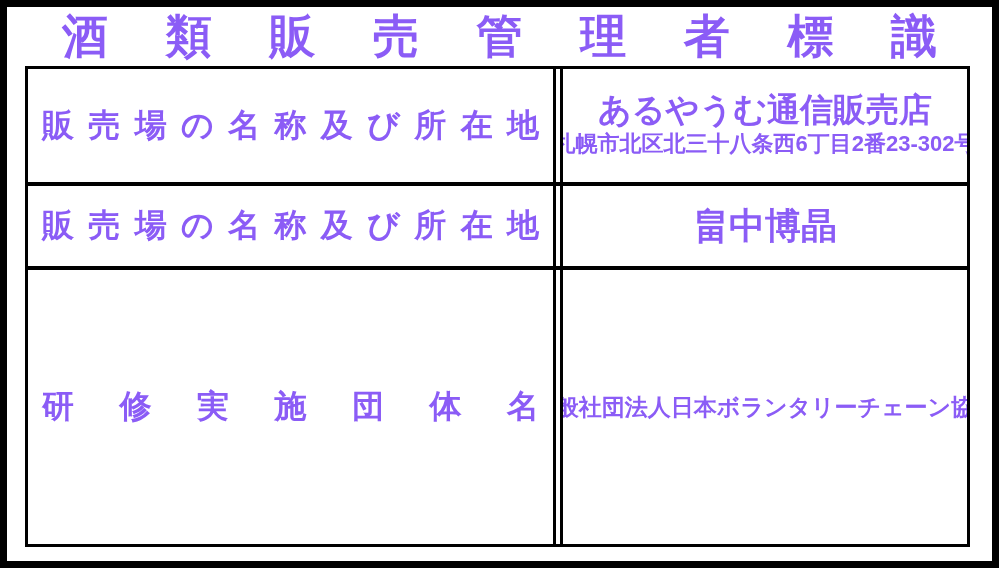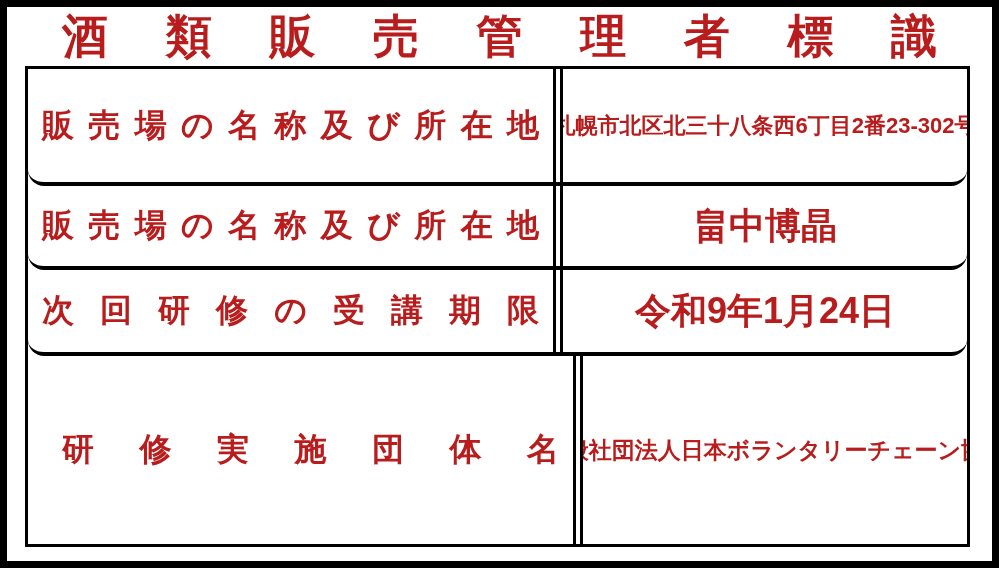--- a/index.html
+++ b/index.html
@@ -7,21 +7,21 @@
     width: 999px; height: 568px;
     background: #ffffff;
     font-family: "Liberation Sans", "DejaVu Sans", sans-serif;
     overflow: hidden;
   }
   .sign {
     position: relative;
     width: 999px; height: 568px;
     background: #ffffff;
     border: 7px solid #000000;
-    color: #b91c1c;
+    color: #8b5cf6;
     font-weight: bold;
   }
   
   .title {
     position: absolute;
     left: 0; right: 0; top: 0;
     height: 59px;
     padding: 0 55px;
     font-size: 46px;
     line-height: 58px;
@@ -36,23 +36,22 @@
     left: 18px; right: 22px; top: 59px; bottom: 14px;
     border: 3px solid #000000;
     display: flex;
     flex-direction: column;
   }
   .row {
     display: grid;
     grid-template-columns: 528px 4px 1fr;
     border-bottom: 4px solid #000000;
     flex: 0 0 auto;
-    border-radius: 16px;
   }
-  .row:last-child { border-bottom: none; flex: 1 1 auto; margin-left: 20px; }
+  .row:last-child { border-bottom: none; flex: 1 1 auto; }
   .row-1 { height: 117px; }
   .row-2 { height: 84px; }
   .row-3 { height: 86px; }
   .row-4 { height: 86px; }
   .cell-label {
     border-right: 3px solid #000000;
     display: flex;
     align-items: center;
     padding: 0 14px;
   }
@@ -91,44 +90,36 @@
   <div class="title">酒類販売管理者標識</div>
 
   <div class="table">
 
     <div class="row row-1">
       <div class="cell-label">
         <span class="label-text">販売場の名称及び所在地</span>
       </div>
       <div class="divider-gap"></div>
       <div class="cell-value">
+        <span class="value-main">あるやうむ通信販売店</span>
         <span class="value-sub">札幌市北区北三十八条西6丁目2番23-302号</span>
       </div>
     </div>
 
     <div class="row row-2">
       <div class="cell-label">
         <span class="label-text">販売場の名称及び所在地</span>
       </div>
       <div class="divider-gap"></div>
       <div class="cell-value">
         <span class="value-plain">畠中博晶</span>
       </div>
     </div>
 
 
-    <div class="row row-4">
-      <div class="cell-label">
-        <span class="label-text">次回研修の受講期限</span>
-      </div>
-      <div class="divider-gap"></div>
-      <div class="cell-value">
-        <span class="value-plain">令和9年1月24日</span>
-      </div>
-    </div>
 
     <div class="row row-5">
       <div class="cell-label">
         <span class="label-text">研修実施団体名</span>
       </div>
       <div class="divider-gap"></div>
       <div class="cell-value">
         <span class="value-small">一般社団法人日本ボランタリーチェーン協会</span>
       </div>
     </div>

